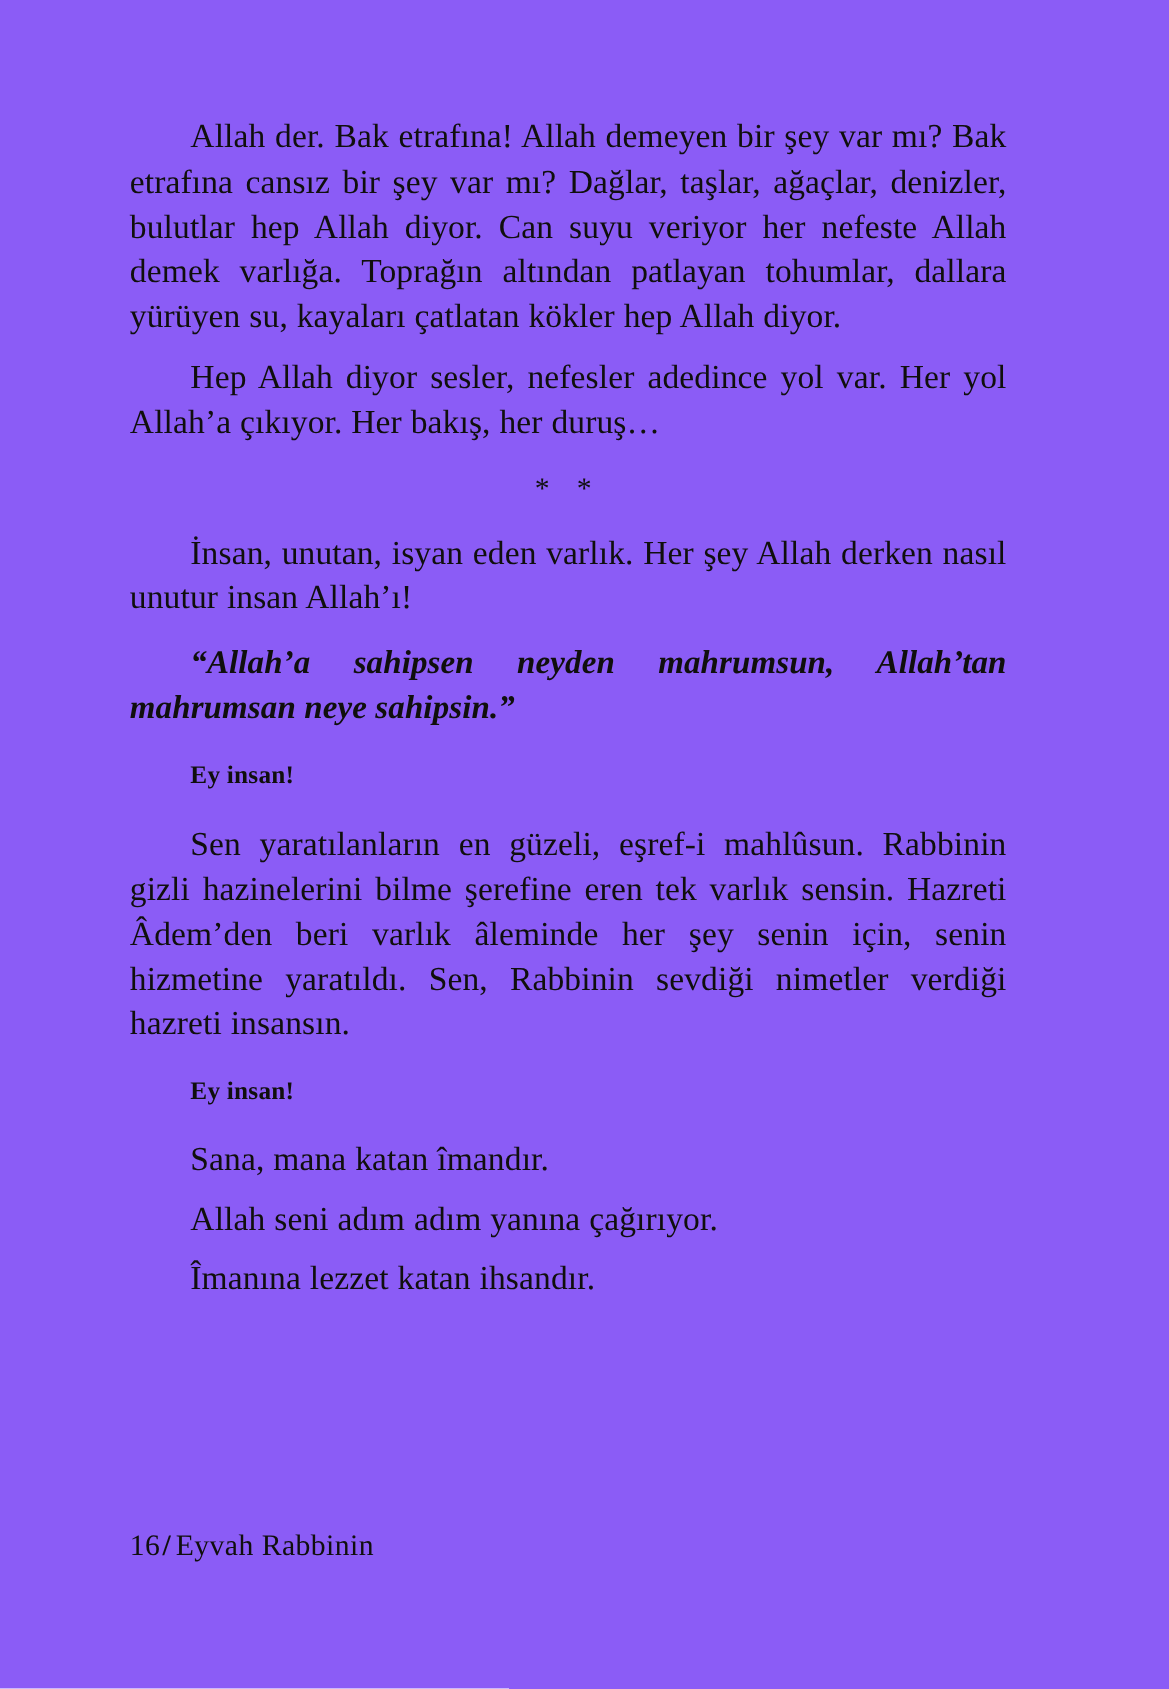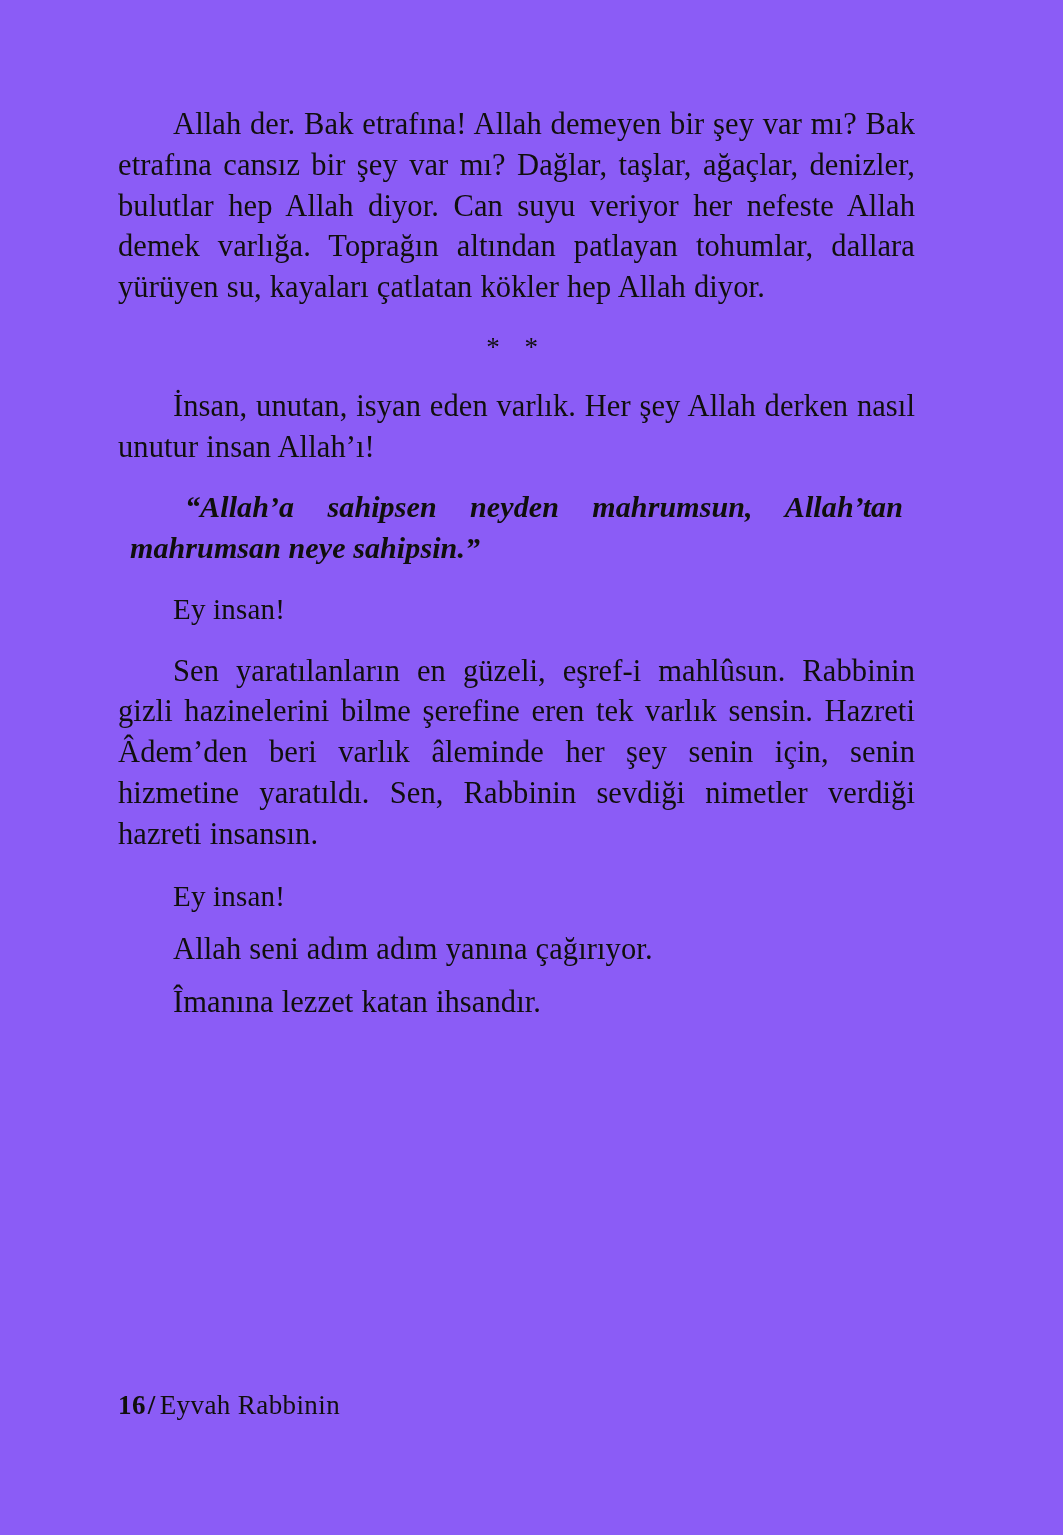--- a/index.html
+++ b/index.html
@@ -62,56 +62,56 @@
     text-align: center;
     font-size: 27px;
     line-height: 34px;
     letter-spacing: 9px;
     text-indent: 0;
     color: #100f0d;
   }
 
   
   .quote {
-    margin: 12px;
+    margin: 0;
     margin-top: 18px;
     font-size: 30px;
     line-height: 41px;
     font-weight: bold;
     font-style: italic;
     text-align: justify;
     text-indent: 55px;
     letter-spacing: 0.1px;
   }
 
   
   .heading {
     margin: 0;
     margin-top: 21px;
-    font-size: 29px;
+    font-size: 23px;
     line-height: 40px;
-    font-weight: normal;
+    font-weight: bold;
     font-style: normal;
     text-indent: 55px;
     letter-spacing: 0.2px;
   }
 
   
   .folio {
     position: absolute;
     left: 118px;
     top: 1388px;
     font-size: 27px;
     line-height: 34px;
     letter-spacing: 0.4px;
     white-space: nowrap;
   }
 
   .folio-number {
-    font-weight: bold;
+    font-weight: normal;
   }
 
   .folio-sep {
     font-weight: bold;
     padding-left: 2px;
     padding-right: 4px;
   }
 
   .folio-title {
     font-weight: normal;
@@ -119,34 +119,36 @@
 </style>
 </head>
 <body>
 
 <div class="page">
 
   <div class="text-block">
 
     <p class="para">Allah der. Bak etrafına! Allah demeyen bir şey var mı? Bak etrafına cansız bir şey var mı? Dağlar, taşlar, ağaçlar, denizler, bulutlar hep Allah diyor. Can suyu veriyor her nefeste Allah demek varlığa. Toprağın altından patlayan tohumlar, dallara yürüyen su, kayaları çatlatan kökler hep Allah diyor.</p>
 
+    <p class="para gap-para">Hep Allah diyor sesler, nefesler adedince yol var. Her yol Allah’a çıkıyor. Her bakış, her duruş…</p>
 
     <p class="separator">* *</p>
 
     <p class="para">İnsan, unutan, isyan eden varlık. Her şey Allah derken nasıl unutur insan Allah’ı!</p>
 
     <p class="quote">“Allah’a sahipsen neyden mahrumsun, Allah’tan mahrumsan neye sahipsin.”</p>
 
     <p class="heading">Ey insan!</p>
 
     <p class="para gap-medium">Sen yaratılanların en güzeli, eşref-i mahlûsun. Rabbinin gizli hazinelerini bilme şerefine eren tek varlık sensin. Hazreti Âdem’den beri varlık âleminde her şey senin için, senin hizmetine yaratıldı. Sen, Rabbinin sevdiği nimetler verdiği hazreti insansın.</p>
 
     <p class="heading">Ey insan!</p>
 
 
+    <p class="para short gap-medium">Sana, mana katan îmandır.</p>
 
     <p class="para short gap-small">Allah seni adım adım yanına çağırıyor.</p>
 
     <p class="para short gap-small">Îmanına lezzet katan ihsandır.</p>
 
 
   </div>
 
   <div class="folio">
     <span class="folio-number">16</span><span class="folio-sep">/</span><span class="folio-title">Eyvah Rabbinin</span>

